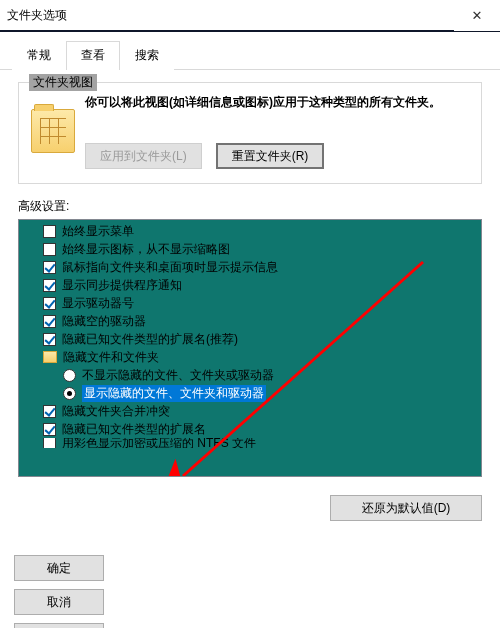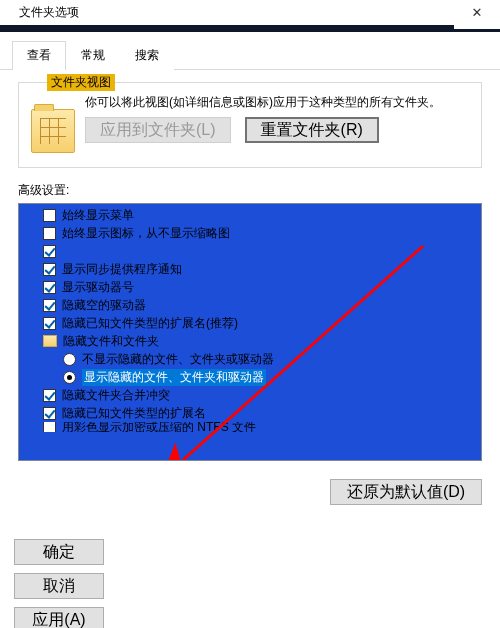--- a/index.html
+++ b/index.html
@@ -10,22 +10,22 @@
   width: 500px;
   height: 628px;
   overflow: hidden;
   color: #000;
 }
 .titlebar {
   height: 32px;
   display: flex;
   align-items: center;
   justify-content: space-between;
-  padding: 0 0 0 19px;
-  border-bottom: 7px solid #0f172a;
+  padding: 0 0 0 7px;
+  border-bottom: 2px solid #0f172a;
 }
 .titlebar-title { font-size: 12px; }
 .titlebar-close {
   width: 46px;
   height: 32px;
   display: flex;
   align-items: center;
   justify-content: center;
   background: #fff;
   border: none;
@@ -56,22 +56,22 @@
   padding: 12px 18px 8px 18px;
 }
 .groupbox {
   border: 1px solid #d9d9d9;
   padding: 10px 12px 14px 12px;
   position: relative;
 }
 .groupbox-label {
   position: absolute;
   top: -9px;
-  left: 28px;
-  background: #eab308;
+  left: 10px;
+  background: #a3a3a3;
   padding: 0 4px;
   font-family: Liberation Mono, monospace;
 }
 .group-row {
   display: flex;
   gap: 10px;
 }
 .folder-icon {
   width: 44px;
   height: 44px;
@@ -94,45 +94,45 @@
 }
 .folder-grid {
   position: absolute;
   top: 8px; left: 8px;
   width: 26px; height: 26px;
   background:
     linear-gradient(#c08a2e 1px, transparent 1px) 0 0/100% 9px,
     linear-gradient(90deg, #c08a2e 1px, transparent 1px) 0 0/9px 100%;
 }
 .group-text { flex: 1; line-height: 1.5; }
-.group-desc { margin-bottom: 6px; }
+.group-desc { margin-bottom: 32px; font-weight: bold; }
 .group-buttons { display: flex; gap: 14px; }
 .btn {
   height: 26px;
   padding: 0 14px;
   background: #e1e1e1;
   border: 1px solid #adadad;
   font-family: inherit;
-  font-size: 16px;
+  font-size: 12px;
   cursor: default;
 }
 .btn.disabled {
   color: #9a9a9a;
   border-color: #cfcfcf;
 }
 .btn.accent {
   border: 2px solid #737373;
   background: #e1e1e1;
 }
 .section-label { margin: 14px 0 4px 0; }
 .treeview {
   border: 1px solid #828790;
   height: 258px;
   overflow-y: scroll;
-  background: #1d4ed8;
+  background: #0f766e;
   position: relative;
   padding: 2px 0;
 }
 .tree-item {
   display: flex;
   align-items: center;
   height: 18px;
   padding: 0 0 0 24px;
   white-space: nowrap;
 }
@@ -210,22 +210,22 @@
 <body>
 
 <div class="titlebar">
   <span class="titlebar-title">文件夹选项</span>
   <button class="titlebar-close">
     <span>✕</span>
   </button>
 </div>
 
 <div class="tabs">
+  <div class="tab">常规</div>
   <div class="tab active">查看</div>
-  <div class="tab">常规</div>
   <div class="tab">搜索</div>
 </div>
 
 <div class="content">
 
   <div class="groupbox">
     <span class="groupbox-label">文件夹视图</span>
     <div class="group-row">
       <div class="folder-icon">
         <div class="folder-grid"></div>
@@ -246,20 +246,21 @@
     <div class="tree-item">
         <span class="check"></span>
         <span class="tree-label">始终显示菜单</span>
       </div>
     <div class="tree-item">
         <span class="check"></span>
         <span class="tree-label">始终显示图标，从不显示缩略图</span>
       </div>
     <div class="tree-item">
         <span class="check checked"></span>
+        <span class="tree-label">鼠标指向文件夹和桌面项时显示提示信息</span>
       </div>
     <div class="tree-item">
         <span class="check checked"></span>
         <span class="tree-label">显示同步提供程序通知</span>
       </div>
     <div class="tree-item">
         <span class="check checked"></span>
         <span class="tree-label">显示驱动器号</span>
       </div>
     <div class="tree-item">

